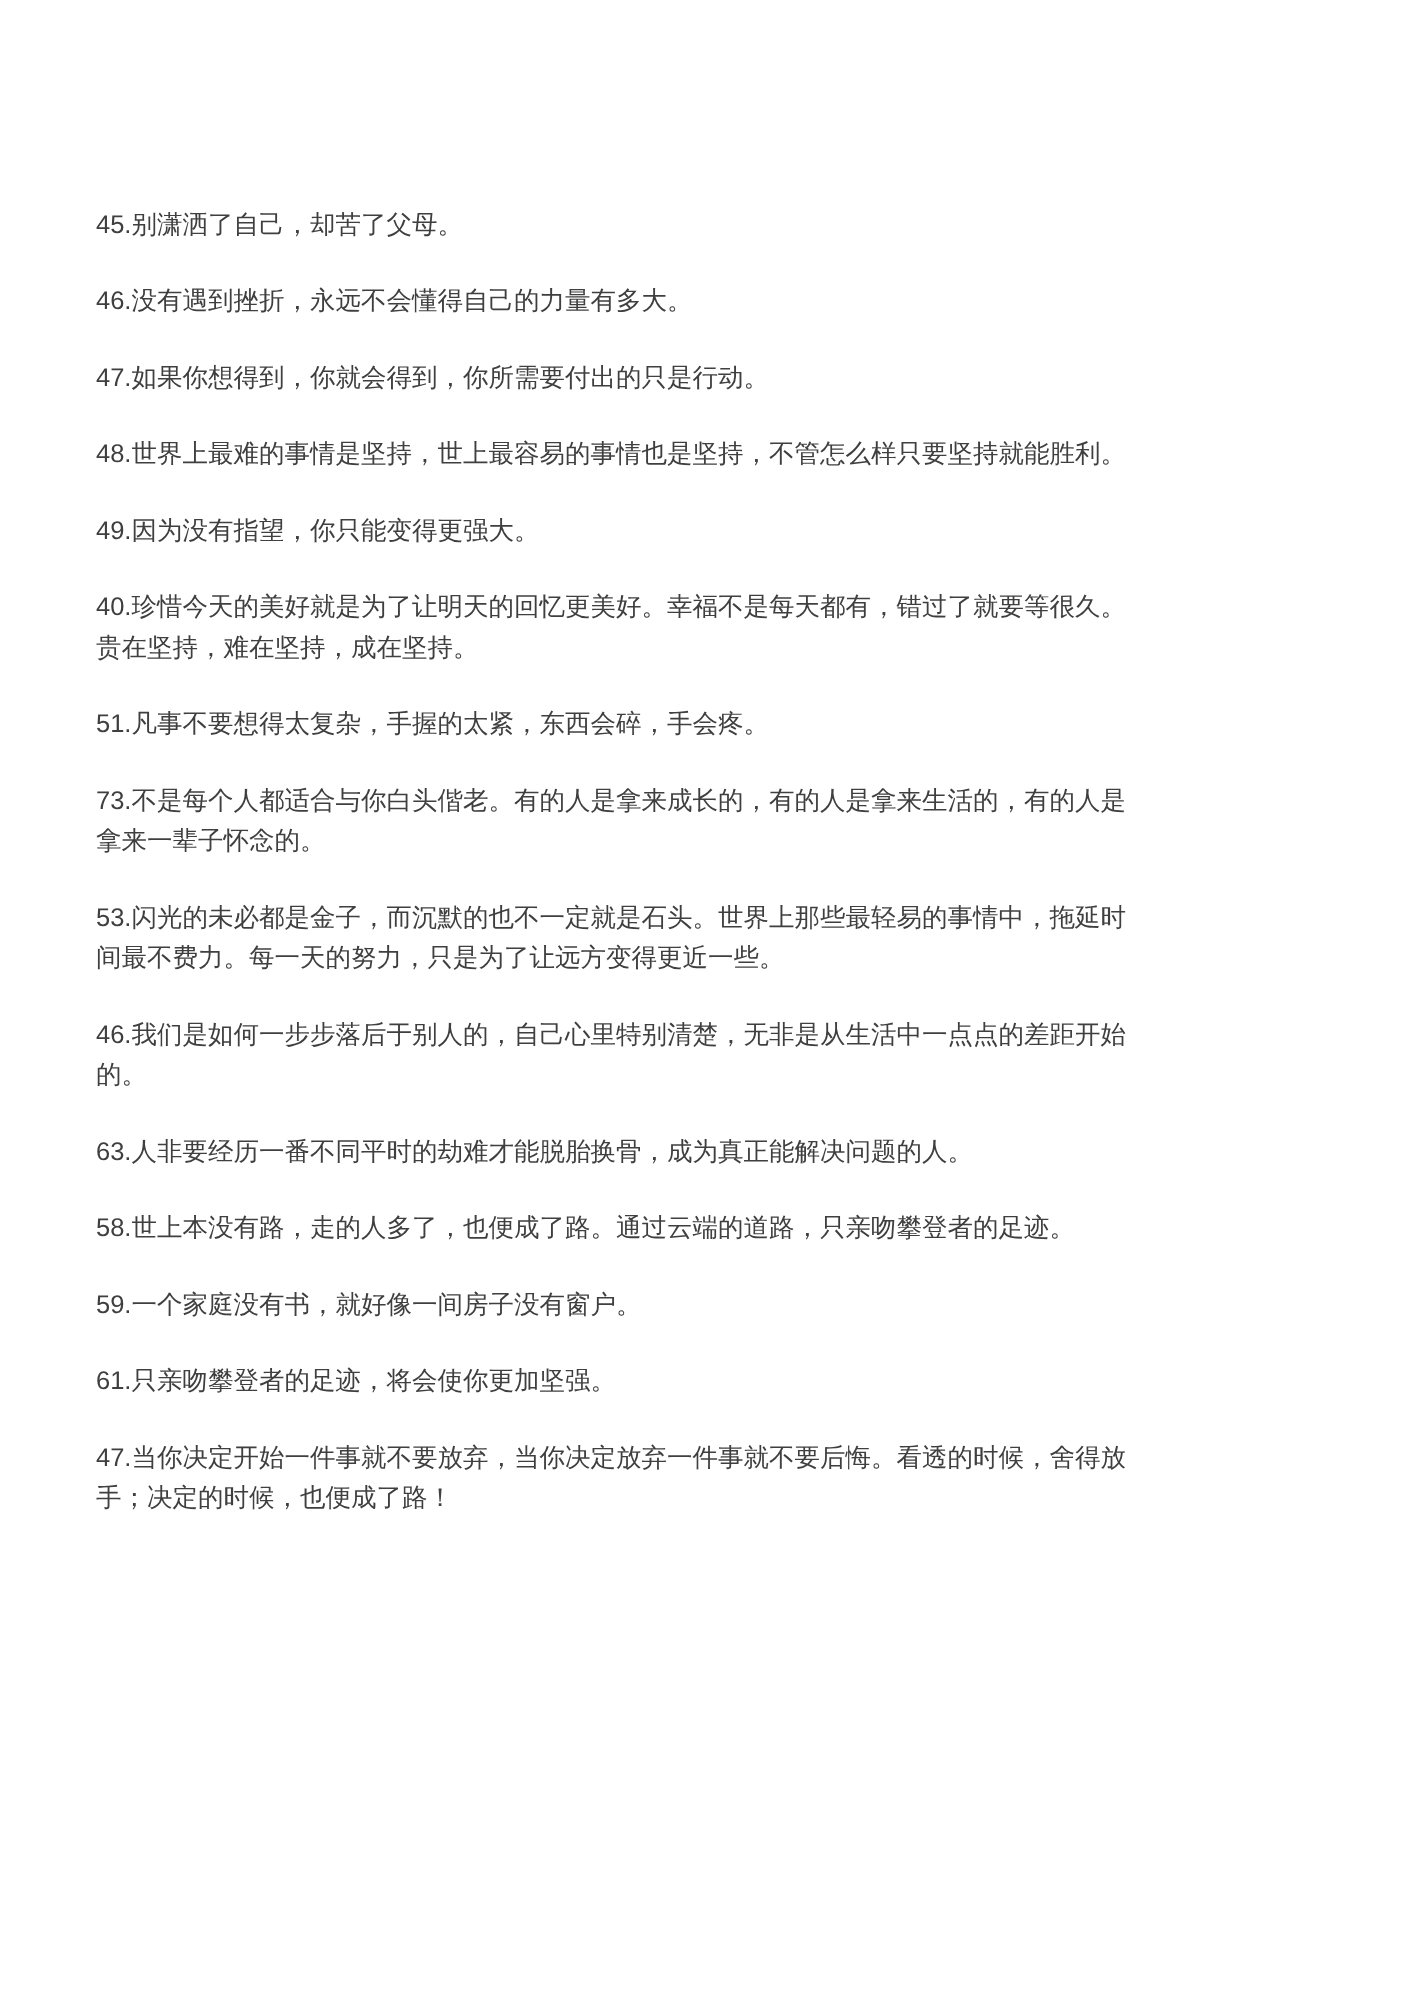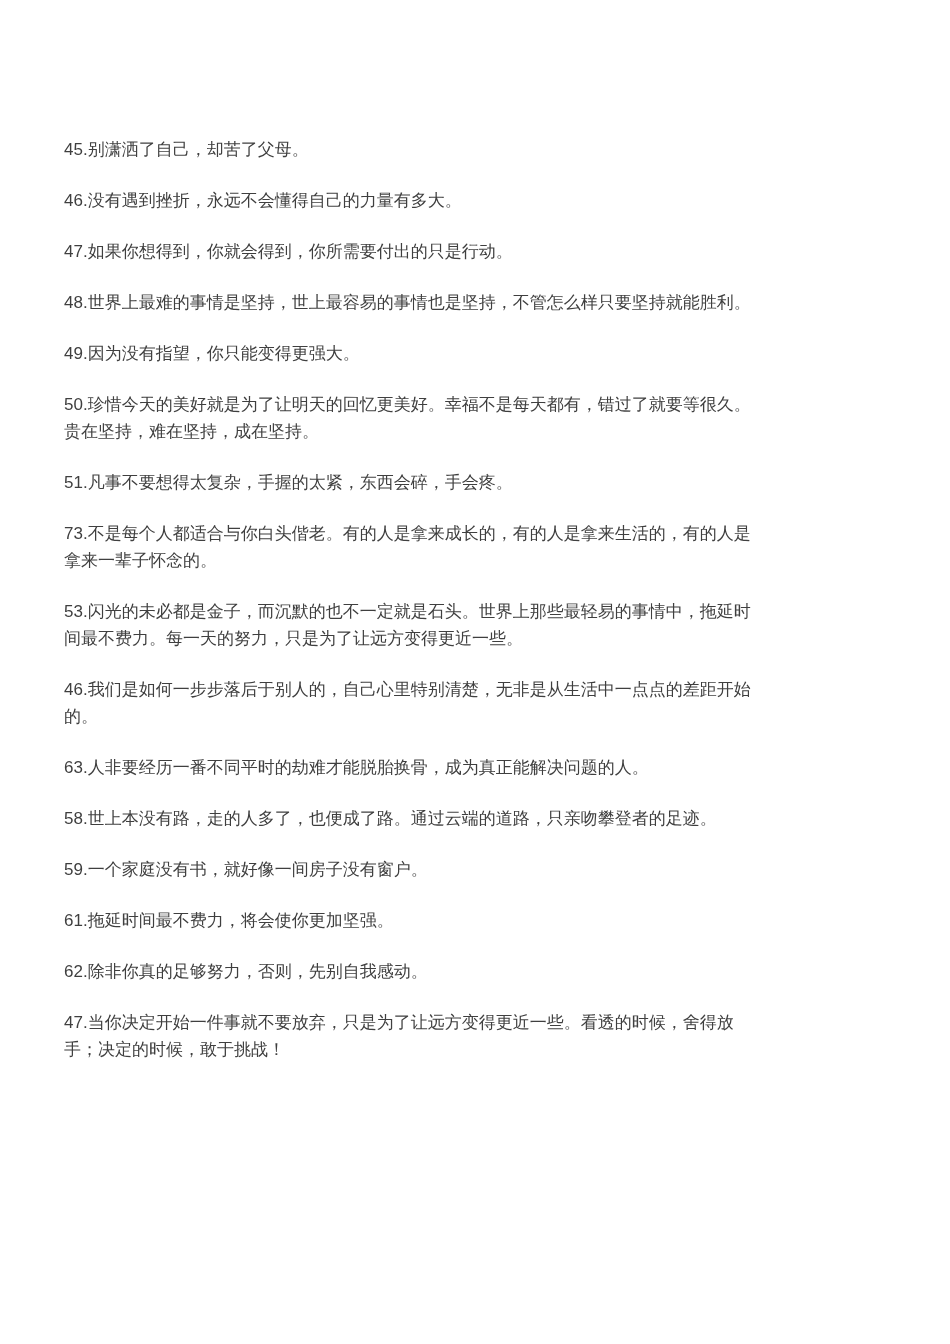--- a/index.html
+++ b/index.html
@@ -36,24 +36,23 @@
 </style>
 </head>
 <body>
 
 <div class="page">
   <p class="quote"><span class="num">45.</span><span>别潇洒了自己，却苦了父母。</span></p>
   <p class="quote"><span class="num">46.</span><span>没有遇到挫折，永远不会懂得自己的力量有多大。</span></p>
   <p class="quote"><span class="num">47.</span><span>如果你想得到，你就会得到，你所需要付出的只是行动。</span></p>
   <p class="quote"><span class="num">48.</span><span>世界上最难的事情是坚持，世上最容易的事情也是坚持，不管怎么样只要坚持就能胜利。</span></p>
   <p class="quote"><span class="num">49.</span><span>因为没有指望，你只能变得更强大。</span></p>
-  <p class="quote"><span class="num">50.</span><span>珍惜今天的美好就是为了让明天的回忆更美好。幸福不是每天都有，错过了就要等很久。贵在坚持，难在坚持，成在坚持。</span></p>
+  <p class="quote"><span class="num">40.</span><span>珍惜今天的美好就是为了让明天的回忆更美好。幸福不是每天都有，错过了就要等很久。贵在坚持，难在坚持，成在坚持。</span></p>
   <p class="quote"><span class="num">51.</span><span>凡事不要想得太复杂，手握的太紧，东西会碎，手会疼。</span></p>
   <p class="quote"><span class="num">73.</span><span>不是每个人都适合与你白头偕老。有的人是拿来成长的，有的人是拿来生活的，有的人是拿来一辈子怀念的。</span></p>
   <p class="quote"><span class="num">53.</span><span>闪光的未必都是金子，而沉默的也不一定就是石头。世界上那些最轻易的事情中，拖延时间最不费力。每一天的努力，只是为了让远方变得更近一些。</span></p>
   <p class="quote"><span class="num">46.</span><span>我们是如何一步步落后于别人的，自己心里特别清楚，无非是从生活中一点点的差距开始的。</span></p>
   <p class="quote"><span class="num">63.</span><span>人非要经历一番不同平时的劫难才能脱胎换骨，成为真正能解决问题的人。</span></p>
   <p class="quote"><span class="num">58.</span><span>世上本没有路，走的人多了，也便成了路。通过云端的道路，只亲吻攀登者的足迹。</span></p>
   <p class="quote"><span class="num">59.</span><span>一个家庭没有书，就好像一间房子没有窗户。</span></p>
-  <p class="quote"><span class="num">61.</span><span>拖延时间最不费力，将会使你更加坚强。</span></p>
-  <p class="quote"><span class="num">62.</span><span>除非你真的足够努力，否则，先别自我感动。</span></p>
-  <p class="quote"><span class="num">47.</span><span>当你决定开始一件事就不要放弃，只是为了让远方变得更近一些。看透的时候，舍得放手；决定的时候，敢于挑战！</span></p>
+  <p class="quote"><span class="num">61.</span><span>只亲吻攀登者的足迹，将会使你更加坚强。</span></p>
+  <p class="quote"><span class="num">47.</span><span>当你决定开始一件事就不要放弃，当你决定放弃一件事就不要后悔。看透的时候，舍得放手；决定的时候，也便成了路！</span></p>
 </div>
 
 </body></html>

